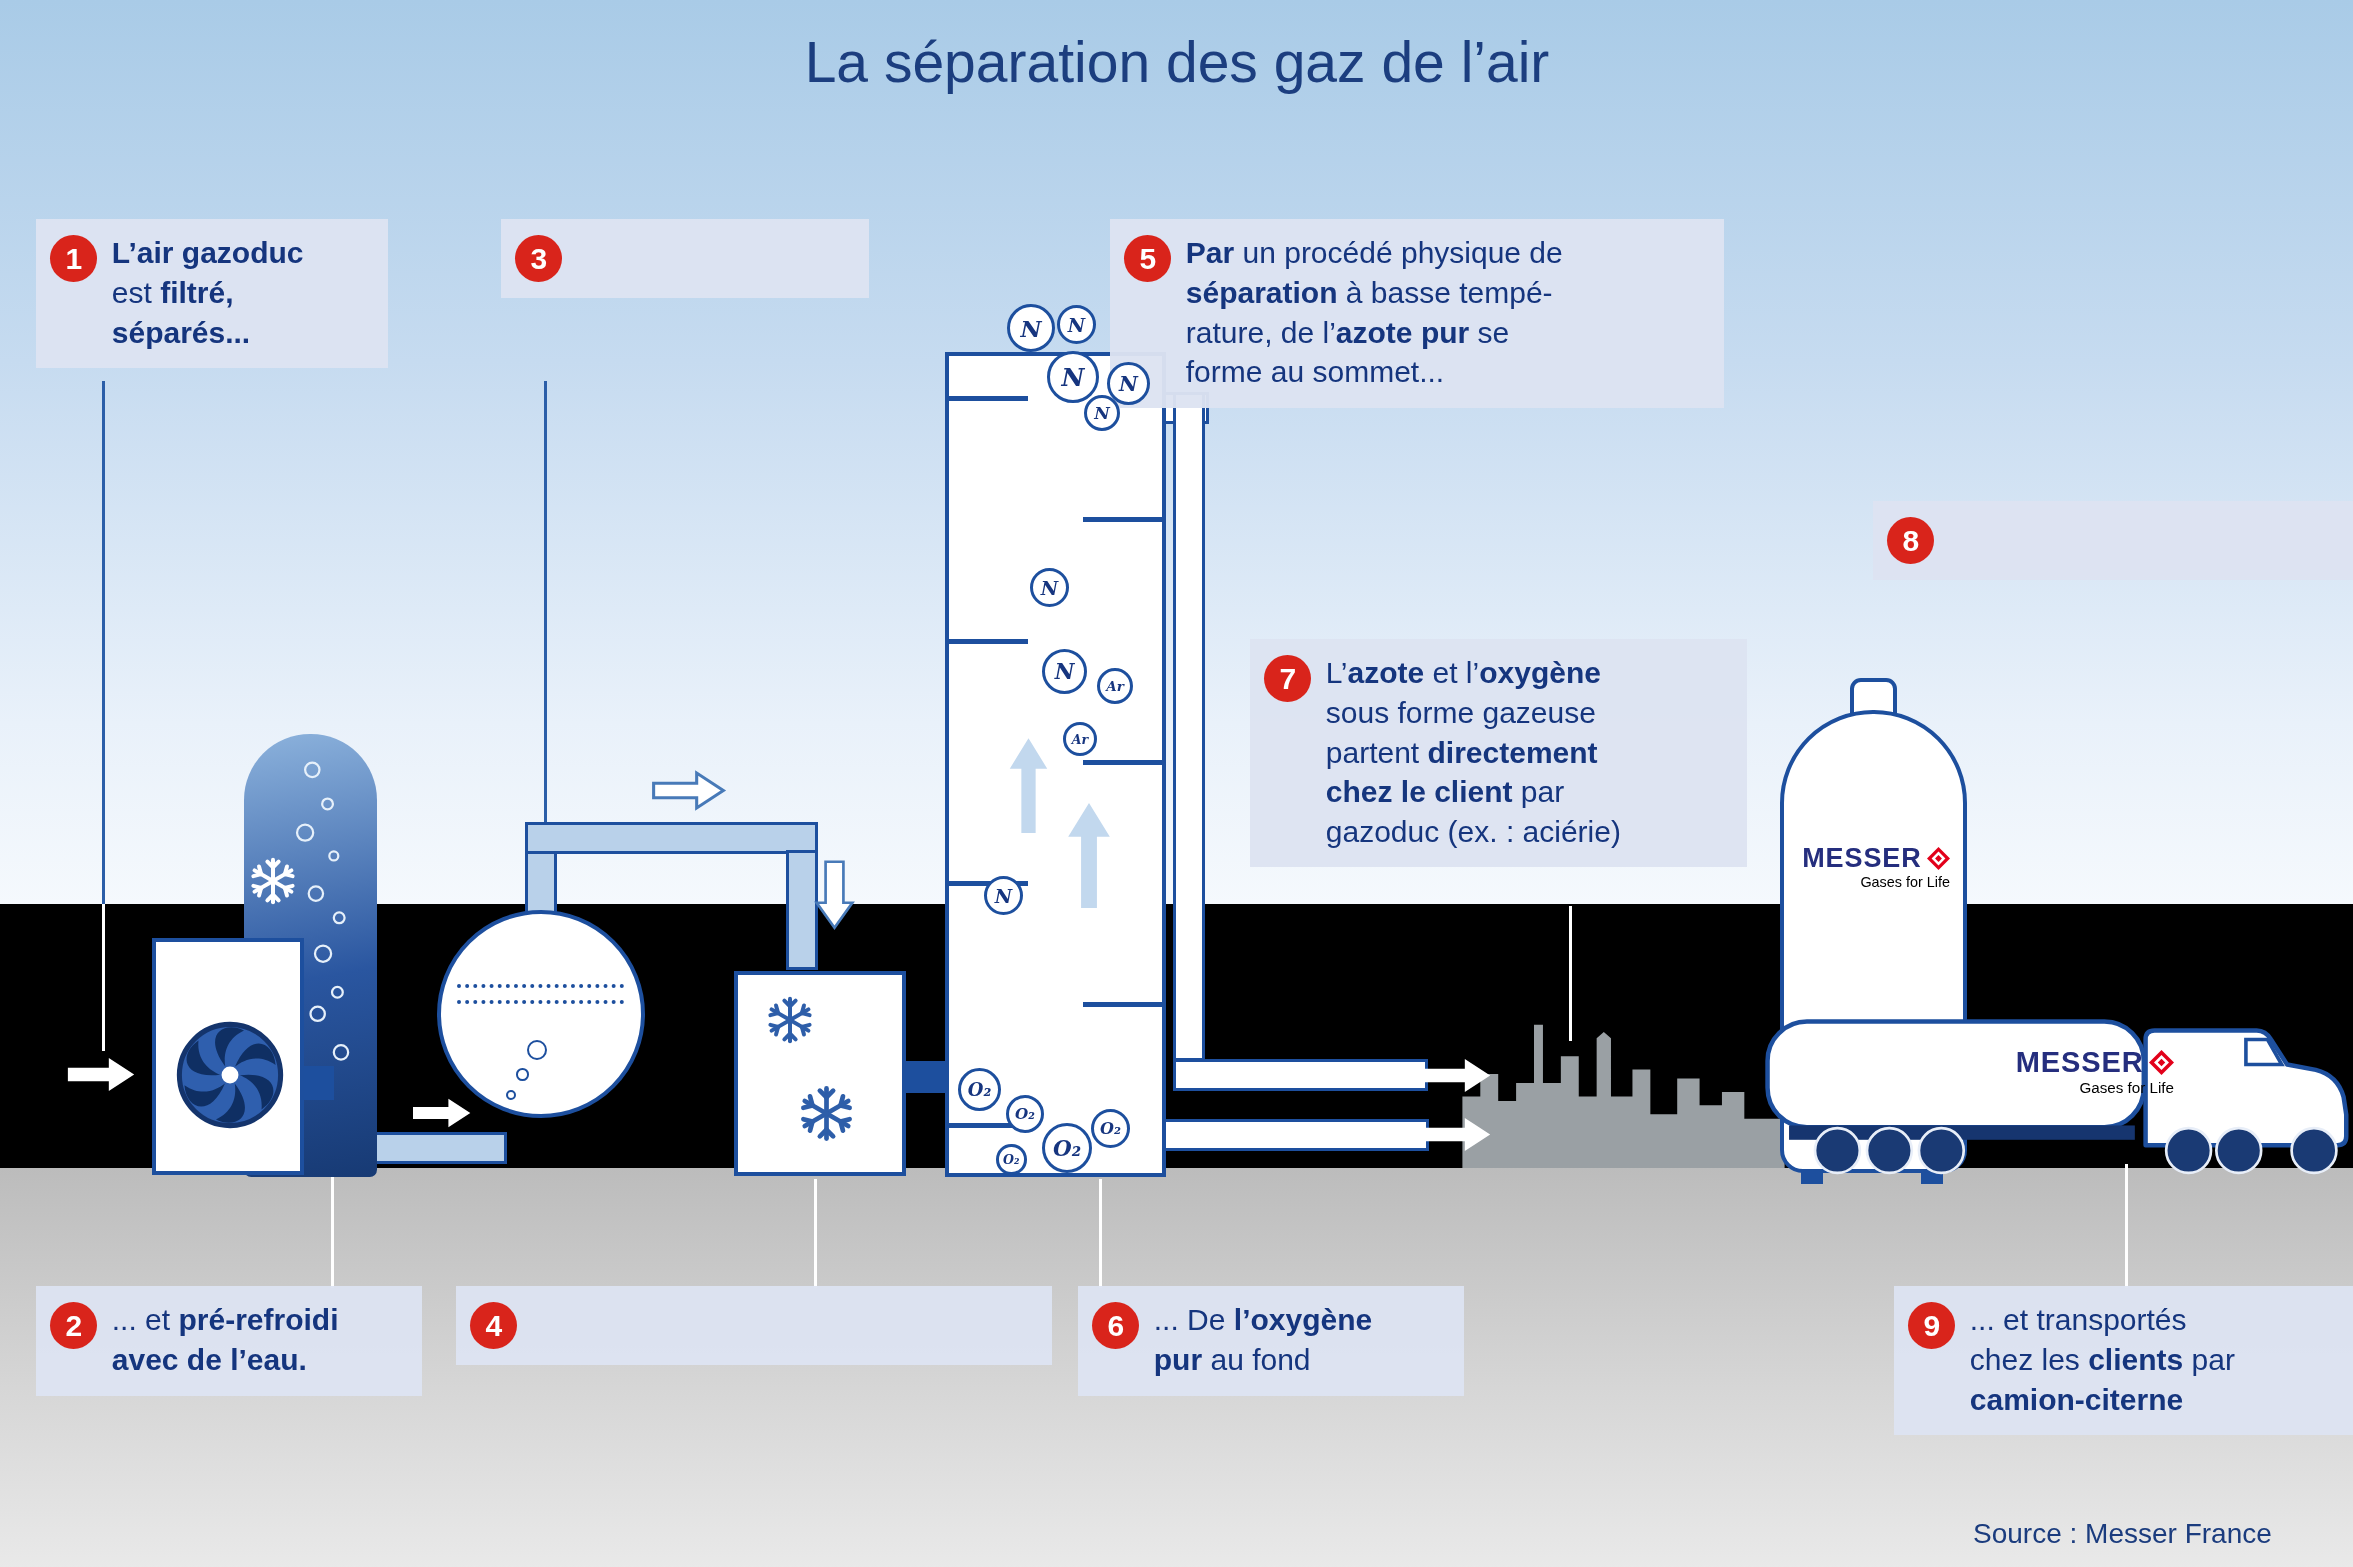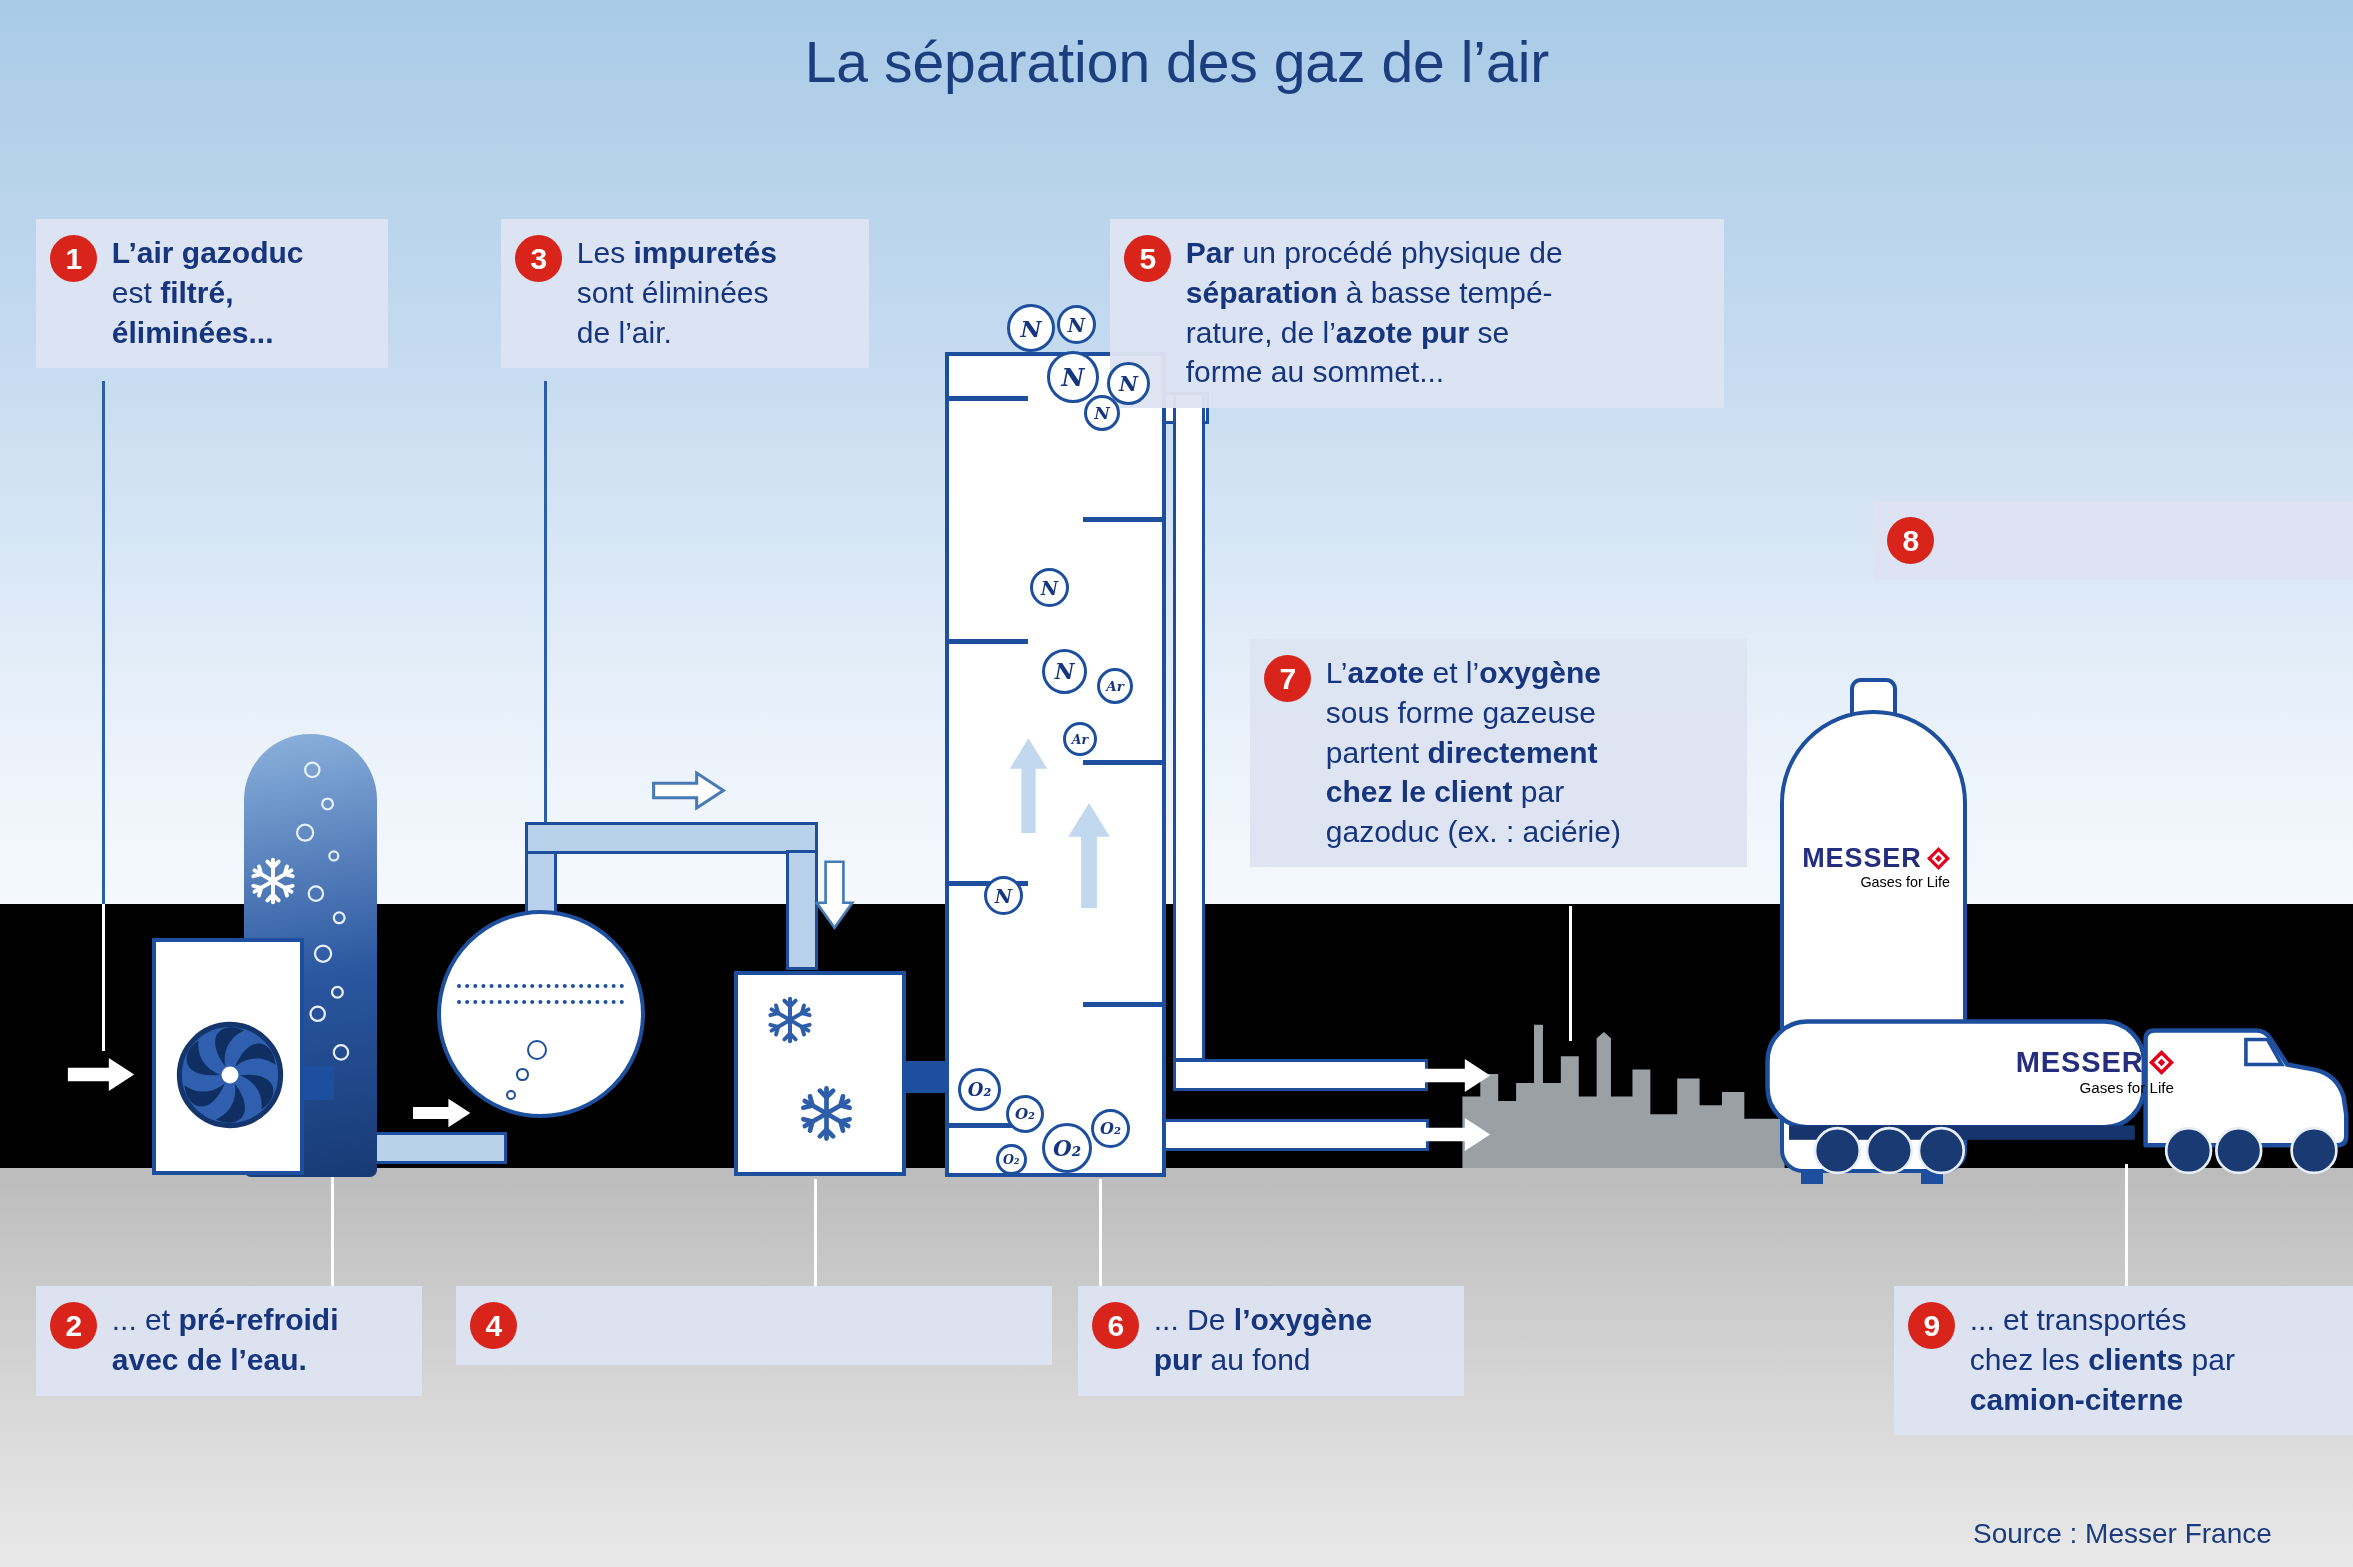--- a/index.html
+++ b/index.html
@@ -200,27 +200,24 @@
         <path d="M10 7 L13 10 L10 13 L7 10 Z" fill="#e2001a"></path>
         </svg>
     </div>
     <div class="tag" style="font-size:15.2px">Gases for Life</div>
   </div>
 
   <div class="tbox z20" style="left:36px;top:219px;width:352px">
     <div class="num">1</div>
     <div class="txt"><b>L’air gazoduc</b>
 est <b>filtré,</b>
-<b>éliminées...</b></div>
+<b>séparés...</b></div>
   </div>
   <div class="tbox z20" style="left:501px;top:219px;width:368px">
     <div class="num">3</div>
-    <div class="txt">Les <b>impuretés</b>
-sont éliminées
-de l’air.</div>
   </div>
   <div class="tbox z20" style="left:1110px;top:219px;width:614px">
     <div class="num">5</div>
     <div class="txt"><b>Par</b> un procédé physique de
 <b>séparation</b> à basse tempé-
 rature, de l’<b>azote pur</b> se
 forme au sommet...</div>
   </div>
   <div class="tbox z20" style="left:1873px;top:501px;width:481px">
     <div class="num">8</div>

